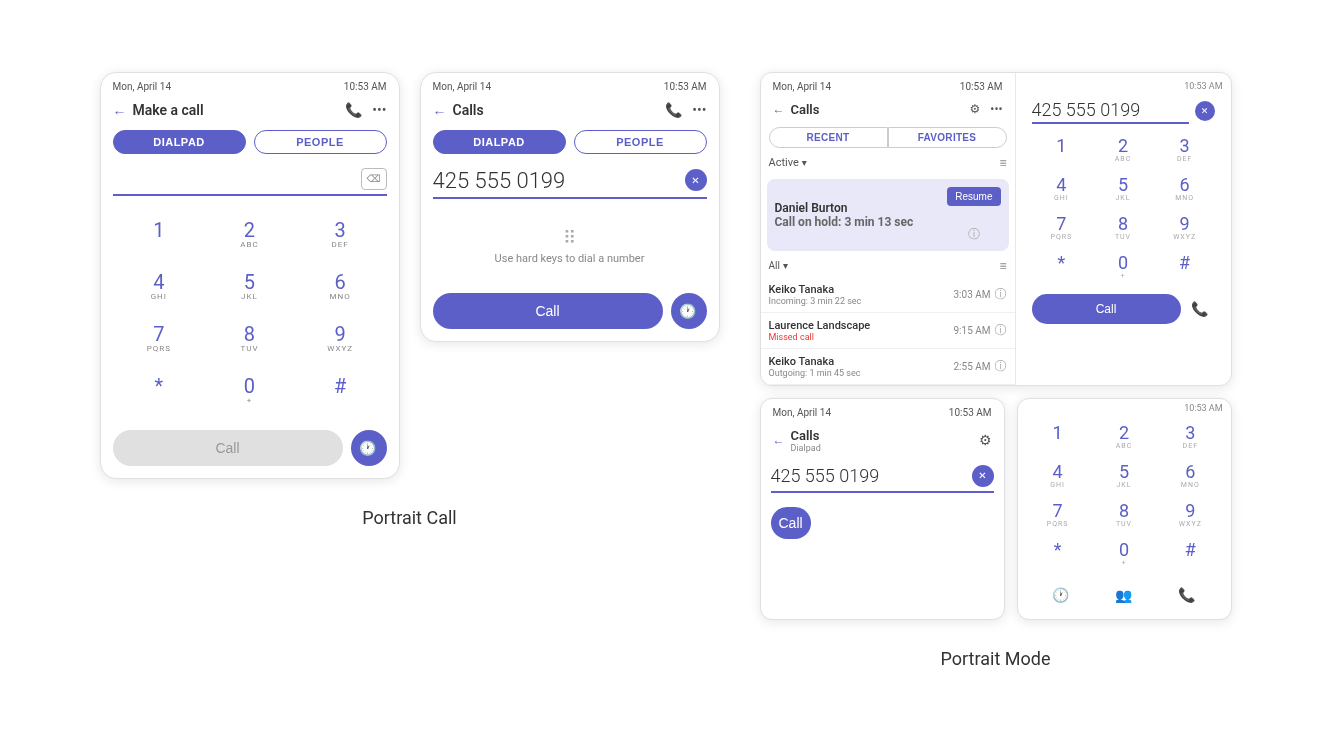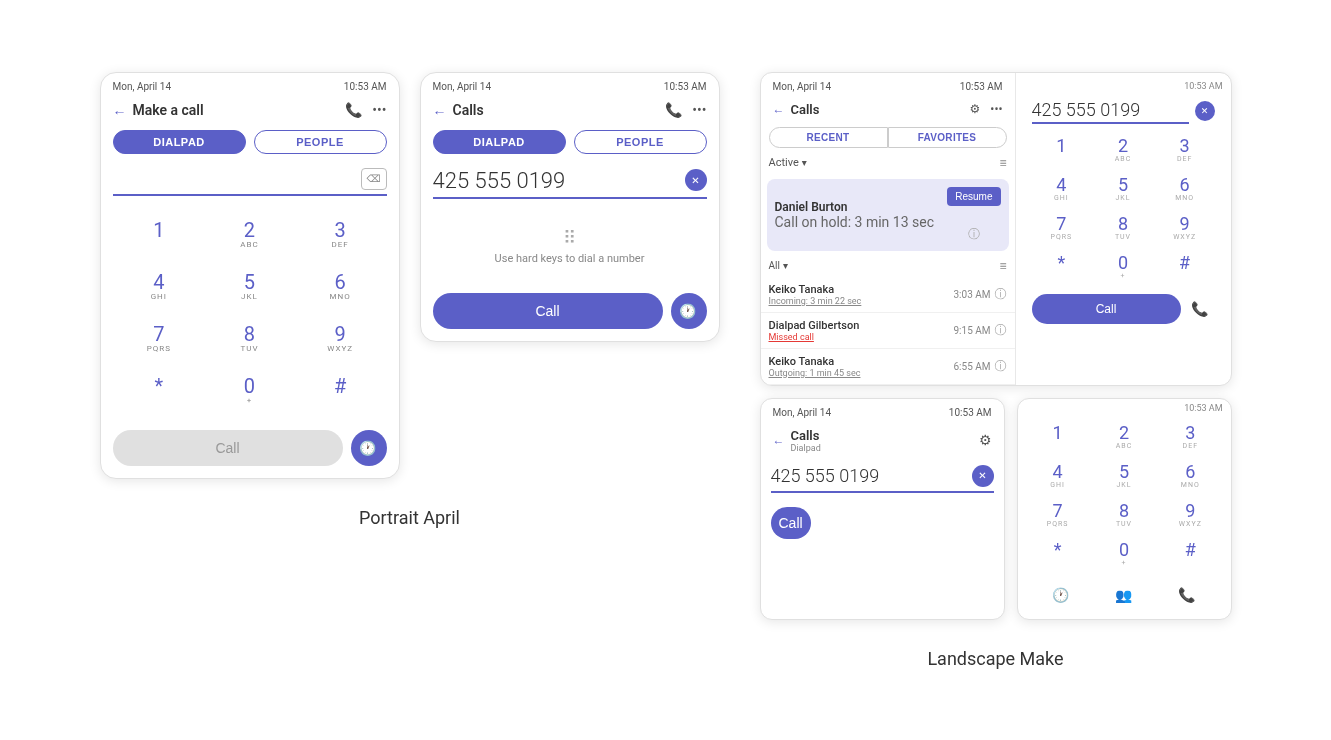--- a/index.html
+++ b/index.html
@@ -296,22 +296,23 @@
       align-items: center;
     }
 
     .active-call-info .caller-name {
       font-size: 12px;
       font-weight: 600;
       color: #333;
     }
 
     .active-call-info .call-status {
-      font-size: 14px;
+      font-size: 12px;
       color: #666;
+      font-weight: bold;
     }
 
     .resume-btn {
       background: #5b5fc7;
       color: #fff;
       border: none;
       border-radius: 4px;
       padding: 4px 8px;
       font-size: 10px;
       cursor: pointer;
@@ -327,21 +328,20 @@
 
     .call-item-left .caller {
       font-size: 11px;
       font-weight: 500;
       color: #333;
     }
 
     .call-item-left .call-detail {
       font-size: 9px;
       color: #888;
-      text-decoration: underline;
     }
 
     .call-item-left .call-detail.missed {
       color: #e53935;
     }
 
     .call-item-right {
       display: flex;
       align-items: center;
       gap: 4px;
@@ -626,21 +626,21 @@
         </div>
         <div class="call-bar">
           <button class="call-btn-main">Call</button>
           <button class="recent-btn">
             <span style="font-size:14px;">🕐</span>
           </button>
         </div>
       </div>
 
     </div>
-    <div class="section-label">Portrait April</div>
+    <div class="section-label">Portrait Call</div>
   </div>
 
   <div class="section">
     <div style="display:flex;flex-direction:column;gap:12px;">
 
       <div class="calls-and-dialpad">
 
         <div class="calls-list-panel">
           <div class="mockup-header">
             <span>Mon, April 14</span>
@@ -690,35 +690,35 @@
               <div class="caller">Keiko Tanaka</div>
               <div class="call-detail">Incoming: 3 min 22 sec</div>
             </div>
             <div class="call-item-right">
               <span>3:03 AM</span>
               <span class="info-icon">ⓘ</span>
             </div>
           </div>
           <div class="call-item">
             <div class="call-item-left">
-              <div class="caller">Dialpad Gilbertson</div>
+              <div class="caller">Laurence Landscape</div>
               <div class="call-detail missed">Missed call</div>
             </div>
             <div class="call-item-right">
               <span>9:15 AM</span>
               <span class="info-icon">ⓘ</span>
             </div>
           </div>
           <div class="call-item">
             <div class="call-item-left">
               <div class="caller">Keiko Tanaka</div>
               <div class="call-detail">Outgoing: 1 min 45 sec</div>
             </div>
             <div class="call-item-right">
-              <span>6:55 AM</span>
+              <span>2:55 AM</span>
               <span class="info-icon">ⓘ</span>
             </div>
           </div>
         </div>
 
         <div class="dialpad-panel">
           <div style="text-align:right;font-size:9px;color:#888;padding:4px 0;">10:53 AM</div>
           <div class="dp-number-row">
             <span class="dp-num-display">425 555 0199</span>
             <div class="clear-btn" style="width:20px;height:20px;">
@@ -865,16 +865,16 @@
           <div class="dp-bottom-icons">
             <button class="icon-btn-bottom">🕐</button>
             <button class="icon-btn-bottom">👥</button>
             <button class="icon-btn-bottom">📞</button>
           </div>
         </div>
 
       </div>
 
     </div>
-    <div class="section-label">Landscape Make</div>
+    <div class="section-label">Portrait Mode</div>
   </div>
 
 </div>
 
 </body></html>

